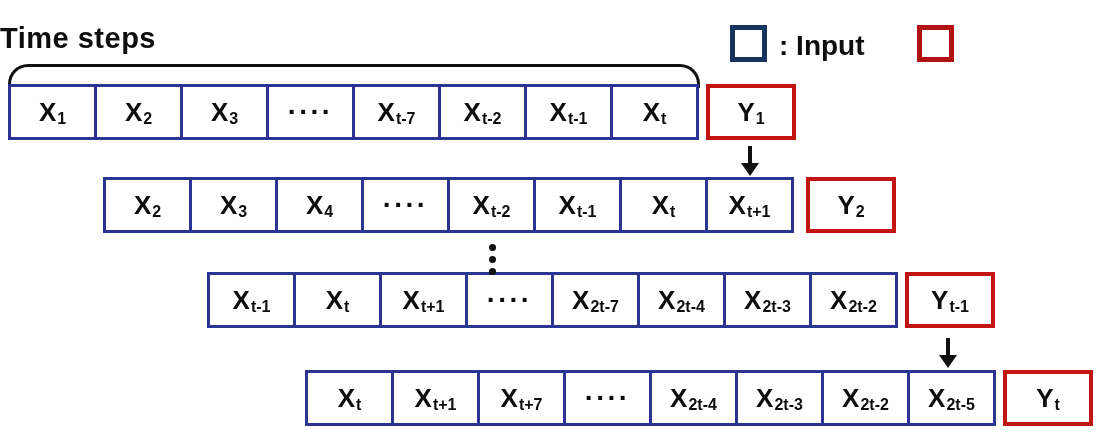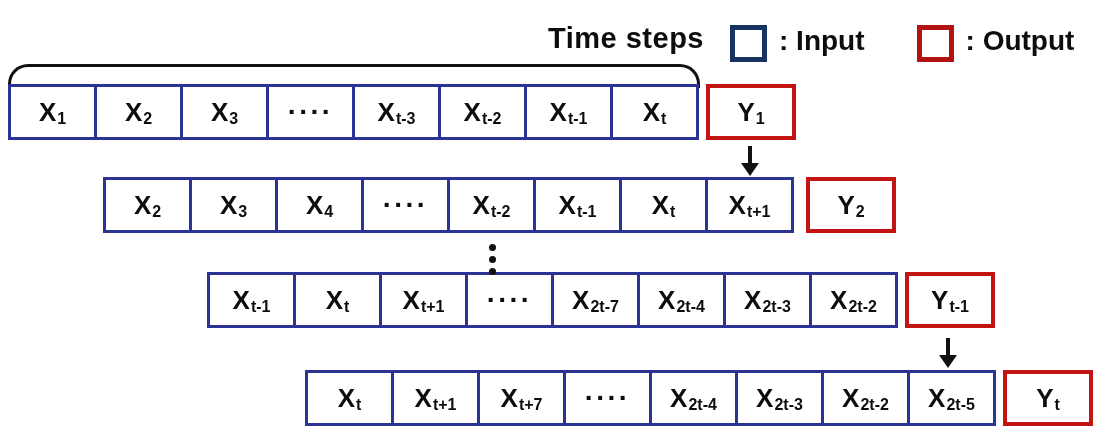--- a/index.html
+++ b/index.html
@@ -8,25 +8,25 @@
     font-family:"Liberation Sans",sans-serif;font-weight:bold;color:#0d0d0d;
     overflow:hidden;
   }
   
   .brace{
     position:absolute;left:8px;top:64px;width:692px;height:24px;
     border:3px solid #111;border-bottom:none;border-radius:20px 20px 0 0;
     box-sizing:border-box;
   }
   .brace-label{
-    position:absolute;left:12px;top:22px;width:692px;text-align:right;
+    position:absolute;left:0;top:22px;width:692px;text-align:left;
     font-size:29px;letter-spacing:0.5px;
   }
   
-  .legend{position:absolute;left:730px;top:25px;display:flex;align-items:flex-start;}
+  .legend{position:absolute;left:730px;top:25px;display:flex;align-items:flex-end;}
   .swatch{width:37px;height:37px;box-sizing:border-box;background:#fff;border:5px solid #17335f;}
   .legend-label{font-size:28px;margin-left:12px;white-space:nowrap;}
   .legend-gap{width:52px;}
   
   .row{position:absolute;display:flex;height:56px;}
   .row1{left:8px;top:84px;}
   .row2{left:103px;top:177px;}
   .row3{left:207px;top:272px;}
   .row4{left:305px;top:370px;}
   .cell{
@@ -68,42 +68,41 @@
 <div class="canvas" style="--navy: #2b3492; --red: #c31414; color: rgb(13, 13, 13);">
 
   <div class="brace-label">Time steps</div>
   <div class="brace"></div>
 
   <div class="legend">
     <div class="swatch" style="border-color: rgb(23, 51, 95);"></div>
     <div class="legend-label">: Input</div>
     <div class="legend-gap"></div>
     <div class="swatch swatch-out" style="border-color: rgb(176, 19, 18);"></div>
-    <div class="legend-label">: Output</div>
   </div>
 
   <div class="row row1">
       <div class="cell">
         <span>X</span>
         <span class="s">1</span>
       </div>
       <div class="cell">
         <span>X</span>
         <span class="s">2</span>
       </div>
       <div class="cell">
         <span>X</span>
         <span class="s">3</span>
       </div>
       <div class="cell dots">
         <span>····</span>
       </div>
       <div class="cell">
         <span>X</span>
-        <span class="s">t-3</span>
+        <span class="s">t-7</span>
       </div>
       <div class="cell">
         <span>X</span>
         <span class="s">t-2</span>
       </div>
       <div class="cell">
         <span>X</span>
         <span class="s">t-1</span>
       </div>
       <div class="cell">

